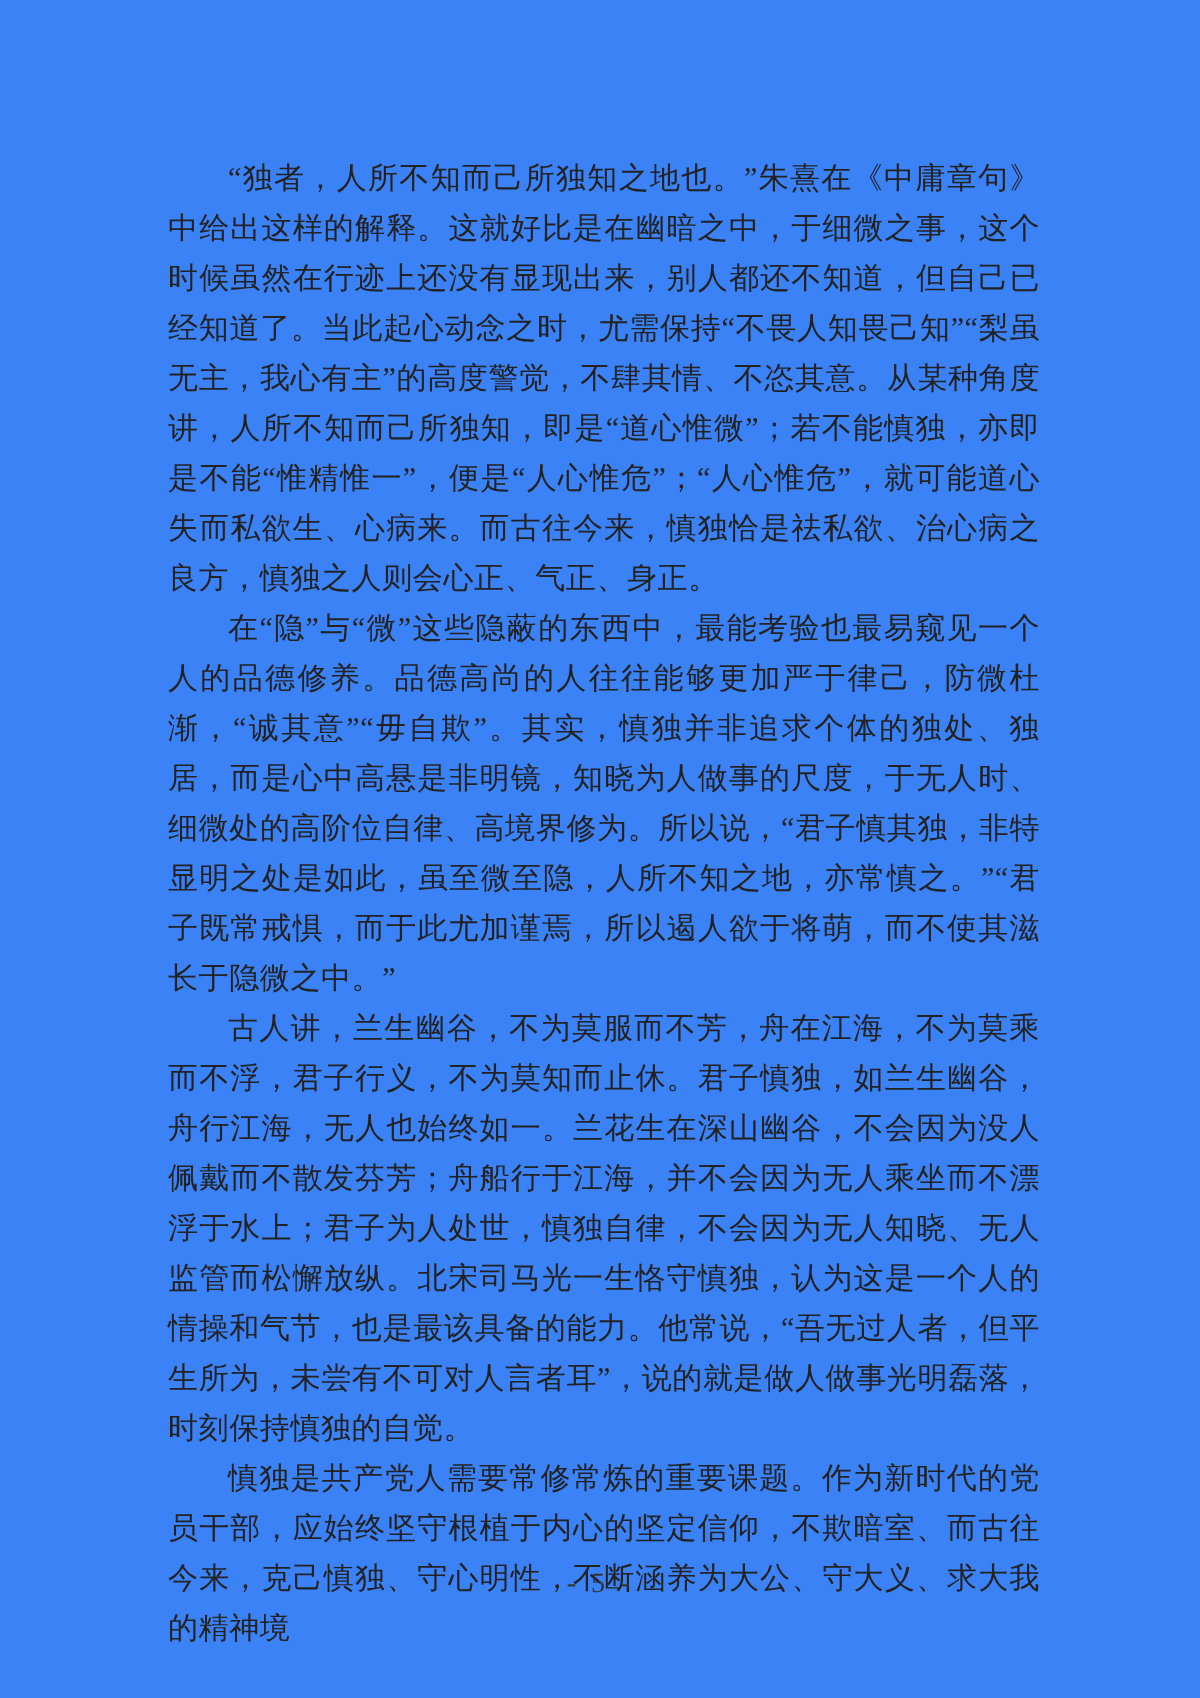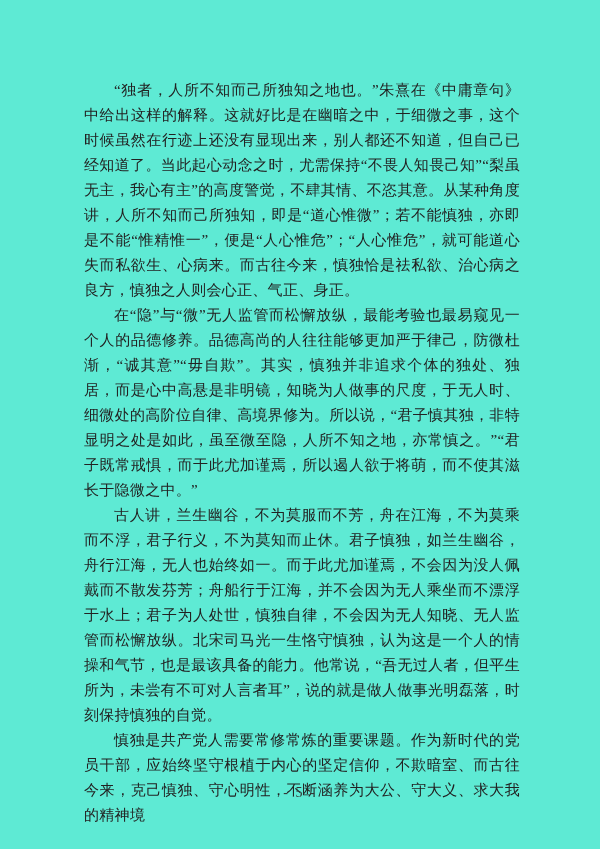--- a/index.html
+++ b/index.html
@@ -5,21 +5,21 @@
   html, body {
     margin: 0;
     padding: 0;
     background: #ffffff;
   }
   .page {
     position: relative;
     width: 600px;
     height: 849px;
     margin: 0 auto;
-    background: #5eead4;
+    background: #3b82f6;
     box-sizing: border-box;
     padding: 78px 80px 0 84px;
     overflow: hidden;
     font-family: "Liberation Serif", "DejaVu Serif", serif;
     color: #222222;
   }
   .body-text p {
     margin: 0;
     padding: 0;
     font-size: 15px;
@@ -43,19 +43,19 @@
     color: #333333;
     font-family: "Liberation Serif", "DejaVu Serif", serif;
   }
 </style>
 </head>
 <body>
 
 <div class="page">
   <div class="body-text">
     <p>“独者，人所不知而己所独知之地也。”朱熹在《中庸章句》中给出这样的解释。这就好比是在幽暗之中，于细微之事，这个时候虽然在行迹上还没有显现出来，别人都还不知道，但自己已经知道了。当此起心动念之时，尤需保持“不畏人知畏己知”“梨虽无主，我心有主”的高度警觉，不肆其情、不恣其意。从某种角度讲，人所不知而己所独知，即是“道心惟微”；若不能慎独，亦即是不能“惟精惟一”，便是“人心惟危”；“人心惟危”，就可能道心失而私欲生、心病来。而古往今来，慎独恰是祛私欲、治心病之良方，慎独之人则会心正、气正、身正。</p>
-    <p>在“隐”与“微”无人监管而松懈放纵，最能考验也最易窥见一个人的品德修养。品德高尚的人往往能够更加严于律己，防微杜渐，“诚其意”“毋自欺”。其实，慎独并非追求个体的独处、独居，而是心中高悬是非明镜，知晓为人做事的尺度，于无人时、细微处的高阶位自律、高境界修为。所以说，“君子慎其独，非特显明之处是如此，虽至微至隐，人所不知之地，亦常慎之。”“君子既常戒惧，而于此尤加谨焉，所以遏人欲于将萌，而不使其滋长于隐微之中。”</p>
-    <p>古人讲，兰生幽谷，不为莫服而不芳，舟在江海，不为莫乘而不浮，君子行义，不为莫知而止休。君子慎独，如兰生幽谷，舟行江海，无人也始终如一。而于此尤加谨焉，不会因为没人佩戴而不散发芬芳；舟船行于江海，并不会因为无人乘坐而不漂浮于水上；君子为人处世，慎独自律，不会因为无人知晓、无人监管而松懈放纵。北宋司马光一生恪守慎独，认为这是一个人的情操和气节，也是最该具备的能力。他常说，“吾无过人者，但平生所为，未尝有不可对人言者耳”，说的就是做人做事光明磊落，时刻保持慎独的自觉。</p>
+    <p>在“隐”与“微”这些隐蔽的东西中，最能考验也最易窥见一个人的品德修养。品德高尚的人往往能够更加严于律己，防微杜渐，“诚其意”“毋自欺”。其实，慎独并非追求个体的独处、独居，而是心中高悬是非明镜，知晓为人做事的尺度，于无人时、细微处的高阶位自律、高境界修为。所以说，“君子慎其独，非特显明之处是如此，虽至微至隐，人所不知之地，亦常慎之。”“君子既常戒惧，而于此尤加谨焉，所以遏人欲于将萌，而不使其滋长于隐微之中。”</p>
+    <p>古人讲，兰生幽谷，不为莫服而不芳，舟在江海，不为莫乘而不浮，君子行义，不为莫知而止休。君子慎独，如兰生幽谷，舟行江海，无人也始终如一。兰花生在深山幽谷，不会因为没人佩戴而不散发芬芳；舟船行于江海，并不会因为无人乘坐而不漂浮于水上；君子为人处世，慎独自律，不会因为无人知晓、无人监管而松懈放纵。北宋司马光一生恪守慎独，认为这是一个人的情操和气节，也是最该具备的能力。他常说，“吾无过人者，但平生所为，未尝有不可对人言者耳”，说的就是做人做事光明磊落，时刻保持慎独的自觉。</p>
     <p>慎独是共产党人需要常修常炼的重要课题。作为新时代的党员干部，应始终坚守根植于内心的坚定信仰，不欺暗室、而古往今来，克己慎独、守心明性，不断涵养为大公、守大义、求大我的精神境</p>
   </div>
 
   <div class="page-footer">- 5 -</div>
 </div>
 
 </body></html>

